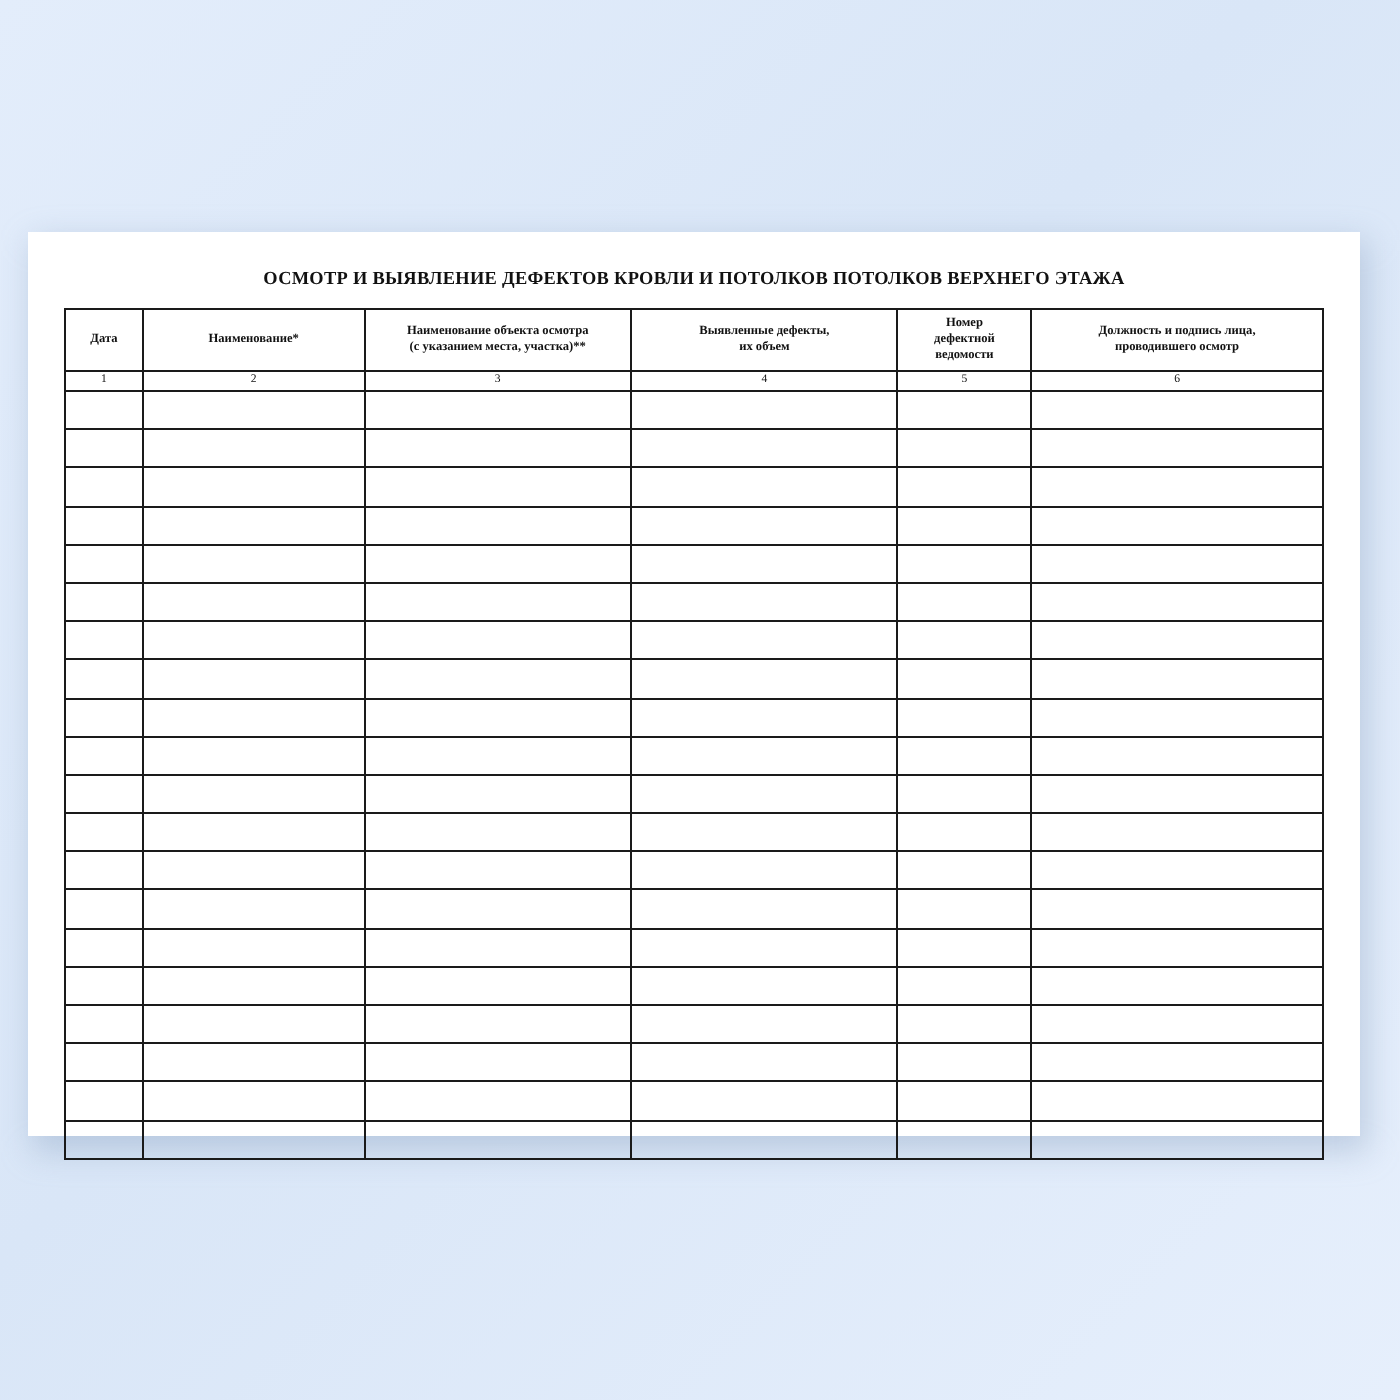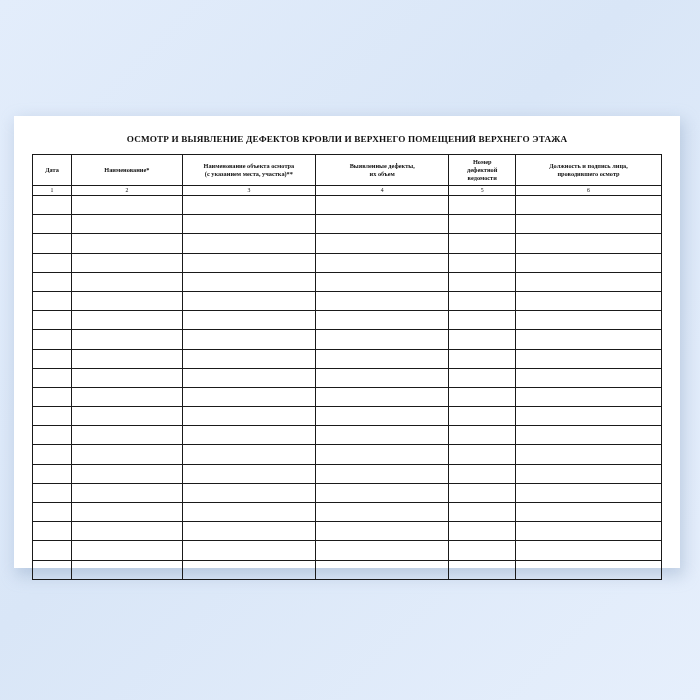--- a/index.html
+++ b/index.html
@@ -102,21 +102,21 @@
   .col6 { width: 23.2%; }
 </style>
 </head>
 <body>
 
 <div class="scene">
   <div class="page-shadow"></div>
 
   <div class="page">
 
-    <div class="doc-title">ОСМОТР И ВЫЯВЛЕНИЕ ДЕФЕКТОВ КРОВЛИ И ВЕРХНЕГО ПОМЕЩЕНИЙ ВЕРХНЕГО ЭТАЖА</div>
+    <div class="doc-title">ОСМОТР И ВЫЯВЛЕНИЕ ДЕФЕКТОВ КРОВЛИ И ПОТОЛКОВ ПОТОЛКОВ ВЕРХНЕГО ЭТАЖА</div>
 
     <table class="register">
       <colgroup>
         <col class="col1">
         <col class="col2">
         <col class="col3">
         <col class="col4">
         <col class="col5">
         <col class="col6">
       </colgroup>

